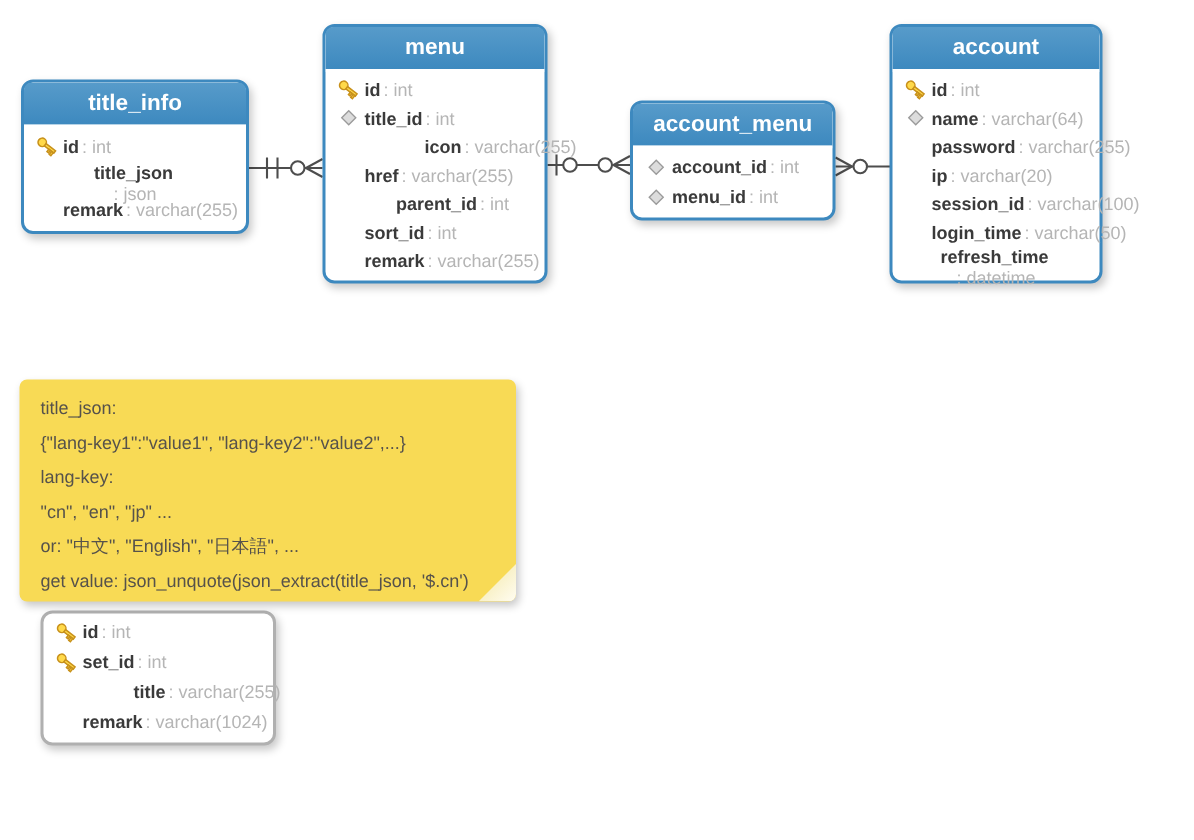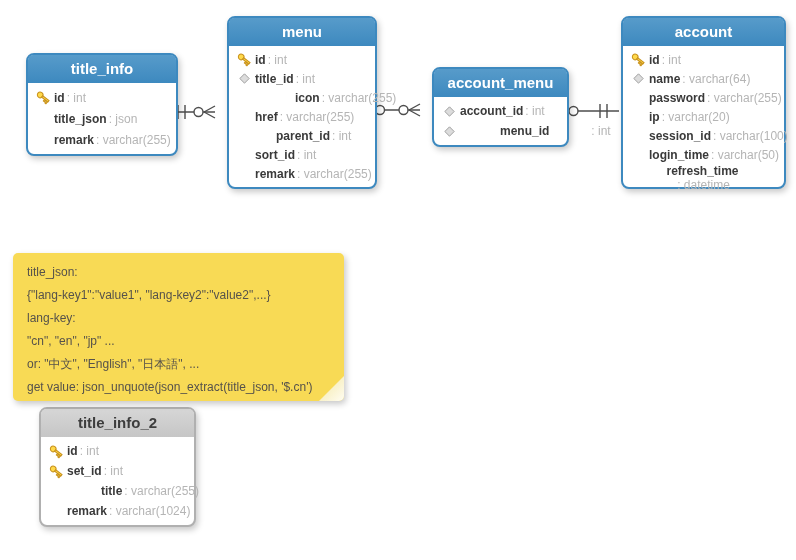--- a/index.html
+++ b/index.html
@@ -4,21 +4,21 @@
 <style>
   html, body { margin: 0; padding: 0; background: #ffffff; }
   body { font-family: "Liberation Sans", sans-serif; }
   #diagram {
     position: relative; width: 796px; height: 560px;
     background: #ffffff; overflow: hidden;
   }
   .table {
     position: absolute; box-sizing: border-box;
     background: #ffffff; border: 2px solid var(--blue);
-    border-radius: 8px; box-shadow: 2px 3px 6px rgba(0,0,0,.22); margin-left: 12px;
+    border-radius: 8px; box-shadow: 2px 3px 6px rgba(0,0,0,.22);
   }
   .table.gray { border-color: var(--gray-border); }
   .thead {
     height: 28px; line-height: 28px; text-align: center;
     font-weight: bold; font-size: 15px; color: #ffffff;
     background: linear-gradient(var(--blue-light), var(--blue));
     border-bottom: 2px solid #ffffff; border-radius: 5px 5px 0 0;
     cursor: default;
   }
   .table.gray .thead {
@@ -95,21 +95,21 @@
     <circle cx="5" cy="10" r="3.3"></circle>
     <rect x="8" y="8.9" width="9.4" height="2.2"></rect>
     <rect x="12.4" y="11" width="1.6" height="2.4"></rect>
     <rect x="15.2" y="11" width="1.6" height="3.1"></rect>
   </g>
               </svg>
             </span>
             <span class="fname">id</span>
             <span class="ftype">: int</span>
           </div>
-          <div class="trow" style="height: 21px;">
+          <div class="trow" style="height: 21px; flex-direction: column;">
             <span class="icell"></span>
             <span class="fname">title_json</span>
             <span class="ftype">: json</span>
           </div>
           <div class="trow" style="height: 21px;">
             <span class="icell"></span>
             <span class="fname">remark</span>
             <span class="ftype">: varchar(255)</span>
           </div>
         </div>
@@ -172,32 +172,32 @@
         <div class="tbody">
           <div class="trow" style="height: 20px;">
             <span class="icell">
               <svg width="11" height="11" viewBox="0 0 12 12">
   <path d="M6 0.9 L11.1 6 L6 11.1 L0.9 6 Z" fill="#dcdcdc" stroke="#9a9a9a" stroke-width="1"></path>
               </svg>
             </span>
             <span class="fname">account_id</span>
             <span class="ftype">: int</span>
           </div>
-          <div class="trow" style="height: 20px; gap: 40px;">
+          <div class="trow" style="height: 20px;">
             <span class="icell">
               <svg width="11" height="11" viewBox="0 0 12 12">
   <path d="M6 0.9 L11.1 6 L6 11.1 L0.9 6 Z" fill="#dcdcdc" stroke="#9a9a9a" stroke-width="1"></path>
               </svg>
             </span>
             <span class="fname">menu_id</span>
             <span class="ftype">: int</span>
           </div>
         </div>
       </div>
-      <div class="table blue" style="left: 609px; top: 16px; width: 165px;">
+      <div class="table blue" style="left: 593px; top: 16px; width: 142px;">
         <div class="thead">account</div>
         <div class="tbody">
           <div class="trow" style="height: 19px;">
             <span class="icell">
               <svg width="17" height="17" viewBox="0 0 20 20">
   <g transform="rotate(38 10 10)" fill="#ffd94a" stroke="#c8911b" stroke-width="1.2">
     <circle cx="5" cy="10" r="3.3"></circle>
     <rect x="8" y="8.9" width="9.4" height="2.2"></rect>
     <rect x="12.4" y="11" width="1.6" height="2.4"></rect>
     <rect x="15.2" y="11" width="1.6" height="3.1"></rect>
@@ -237,21 +237,20 @@
             <span class="ftype">: varchar(50)</span>
           </div>
           <div class="trow" style="height: 19px; flex-direction: column;">
             <span class="icell"></span>
             <span class="fname">refresh_time</span>
             <span class="ftype">: datetime</span>
           </div>
         </div>
       </div>
       <div class="table gray" style="left: 27px; top: 407px; width: 157px;">
-        <div class="thead">title_info_2</div>
         <div class="tbody">
           <div class="trow" style="height: 20px;">
             <span class="icell">
               <svg width="17" height="17" viewBox="0 0 20 20">
   <g transform="rotate(38 10 10)" fill="#ffd94a" stroke="#c8911b" stroke-width="1.2">
     <circle cx="5" cy="10" r="3.3"></circle>
     <rect x="8" y="8.9" width="9.4" height="2.2"></rect>
     <rect x="12.4" y="11" width="1.6" height="2.4"></rect>
     <rect x="15.2" y="11" width="1.6" height="3.1"></rect>
   </g>

